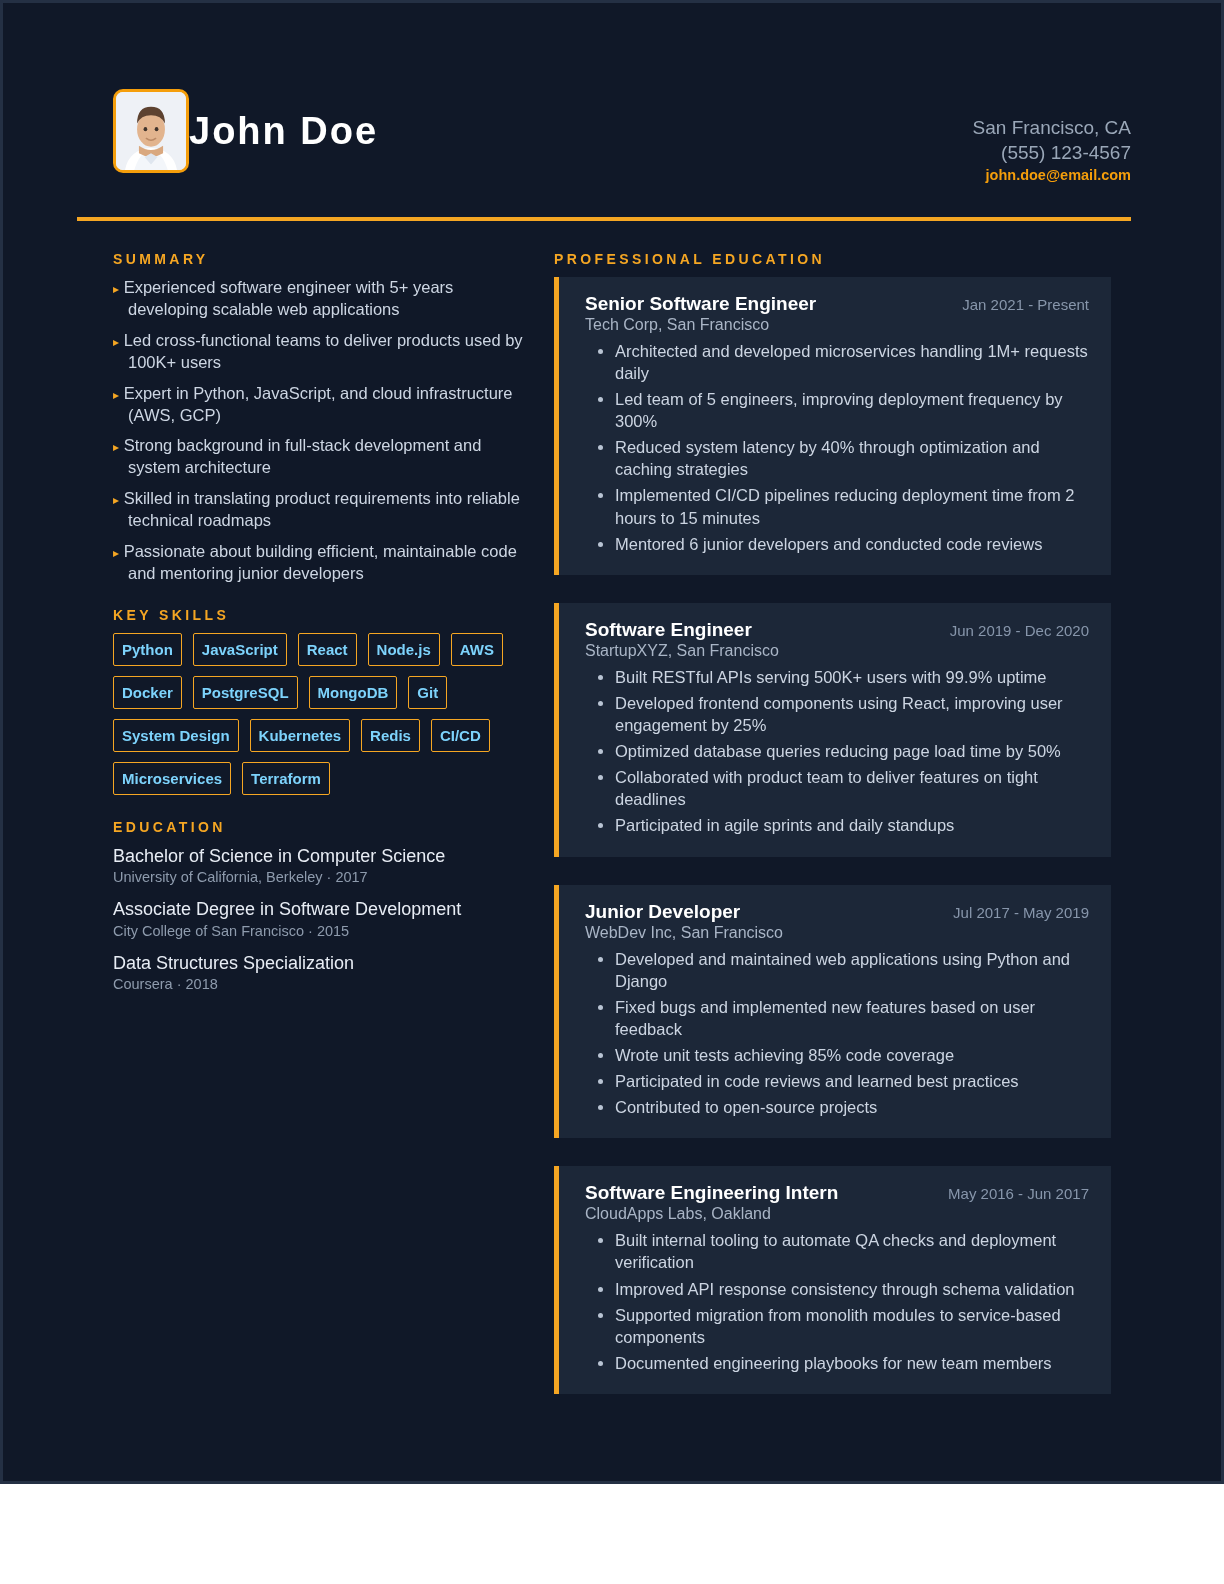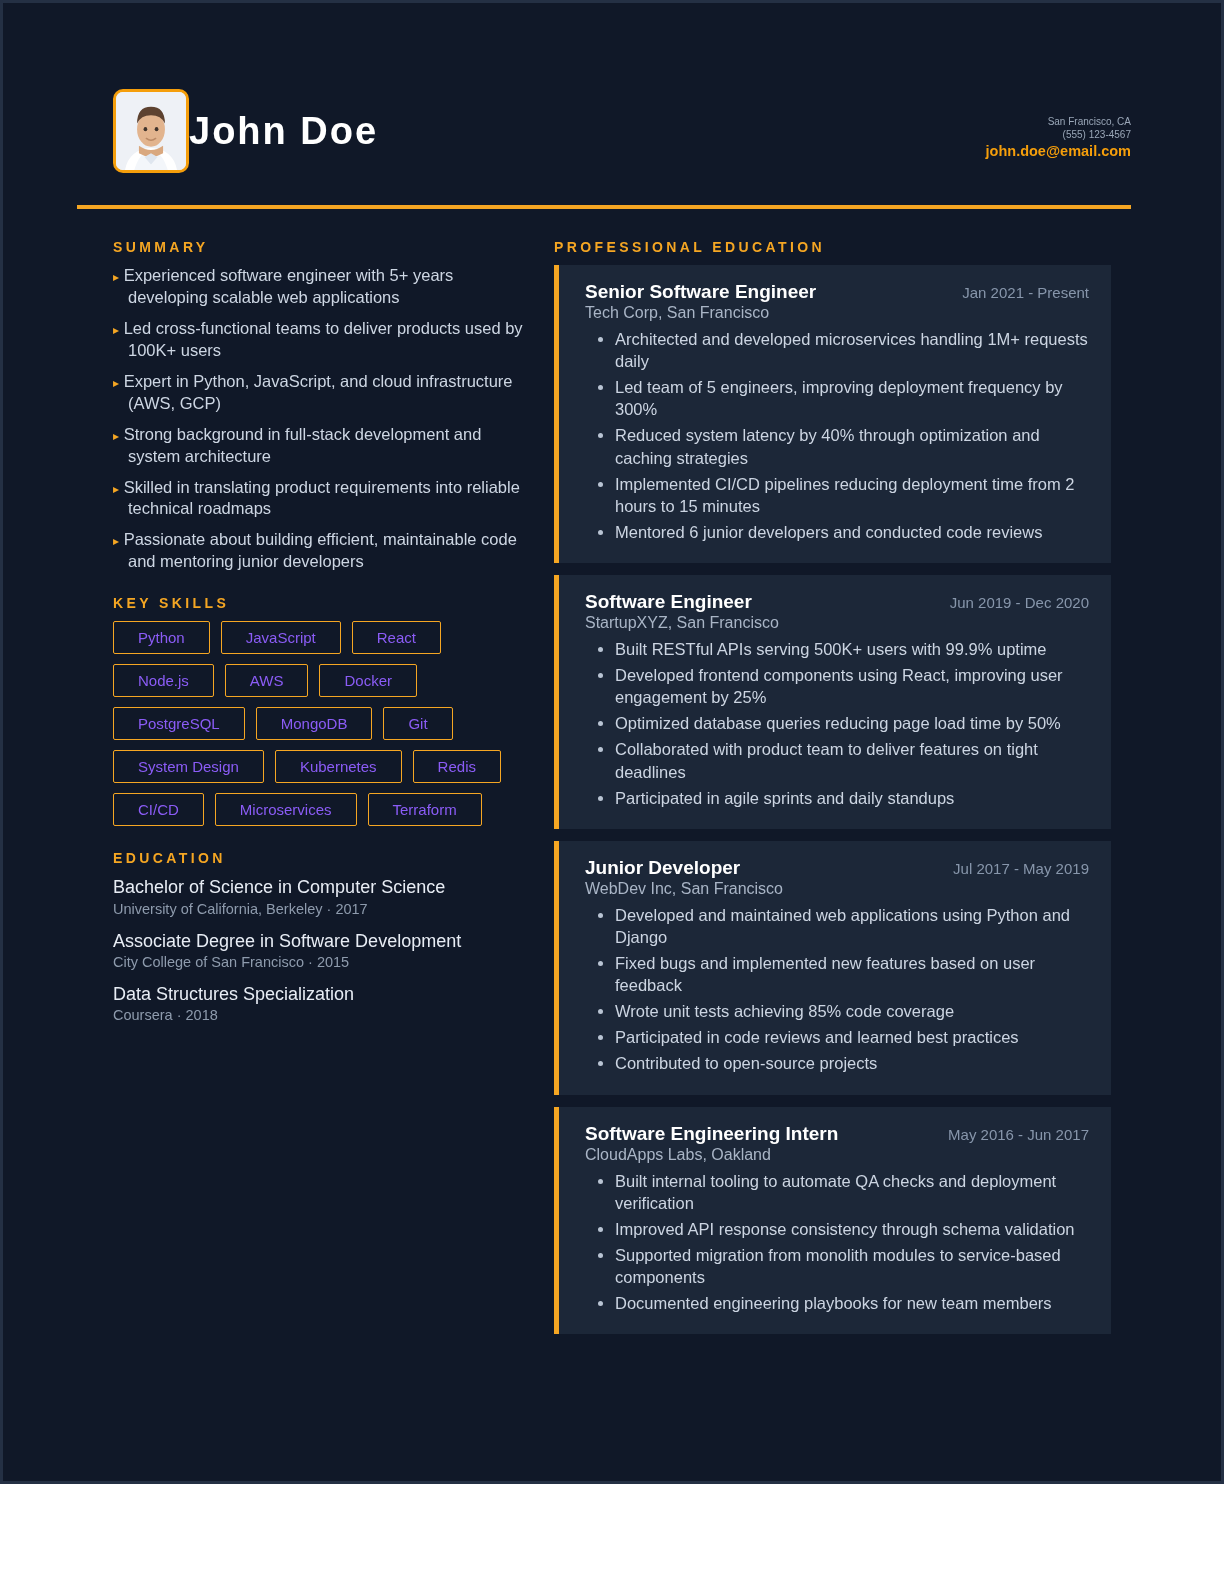--- a/index.html
+++ b/index.html
@@ -47,21 +47,21 @@
     font-weight: bold;
     color: #ffffff;
     letter-spacing: 2px;
   }
 
   #contact {
     text-align: right;
     padding-top: 26px;
     line-height: 1.33;
   }
-  .contact-line { font-size: 10px; color: #9aa7b8; }
+  .contact-line { font-size: 19px; color: #9aa7b8; }
   .contact-email { font-size: 14.5px; color: #f59e0b; font-weight: bold; }
 
   #header-rule {
     height: 4px;
     background: #f5a623;
     margin: 32px 90px 0 74px;
   }
 
   
   #columns {
@@ -94,24 +94,24 @@
 
   
   #skills-wrap {
     display: flex;
     flex-wrap: wrap;
     gap: 10px 11px;
     margin-bottom: 24px;
   }
   .skill-tag {
     border: 1.5px solid #f5a623;
-    color: #8b5cf6;
+    color: #7dd3fc;
     font-size: 15px;
-    font-weight: normal;
-    padding: 7px 24px;
+    font-weight: bold;
+    padding: 7px 8px;
     border-radius: 2px;
     background: transparent;
     white-space: nowrap;
   }
 
   
   .edu-item { margin-bottom: 13px; }
   .edu-degree {
     font-size: 18px;
     font-weight: normal;
@@ -122,21 +122,21 @@
     font-size: 14.5px;
     color: #8e9bad;
     margin-top: 1px;
   }
 
   
   .exp-card {
     background: #1c2738;
     border-left: 5px solid #f5a623;
     padding: 16px 22px 16px 26px;
-    margin-bottom: 12px;
+    margin-bottom: 28px;
   }
   .exp-top {
     display: flex;
     justify-content: space-between;
     align-items: baseline;
     gap: 14px;
   }
   .exp-title {
     font-size: 19px;
     font-weight: bold;

